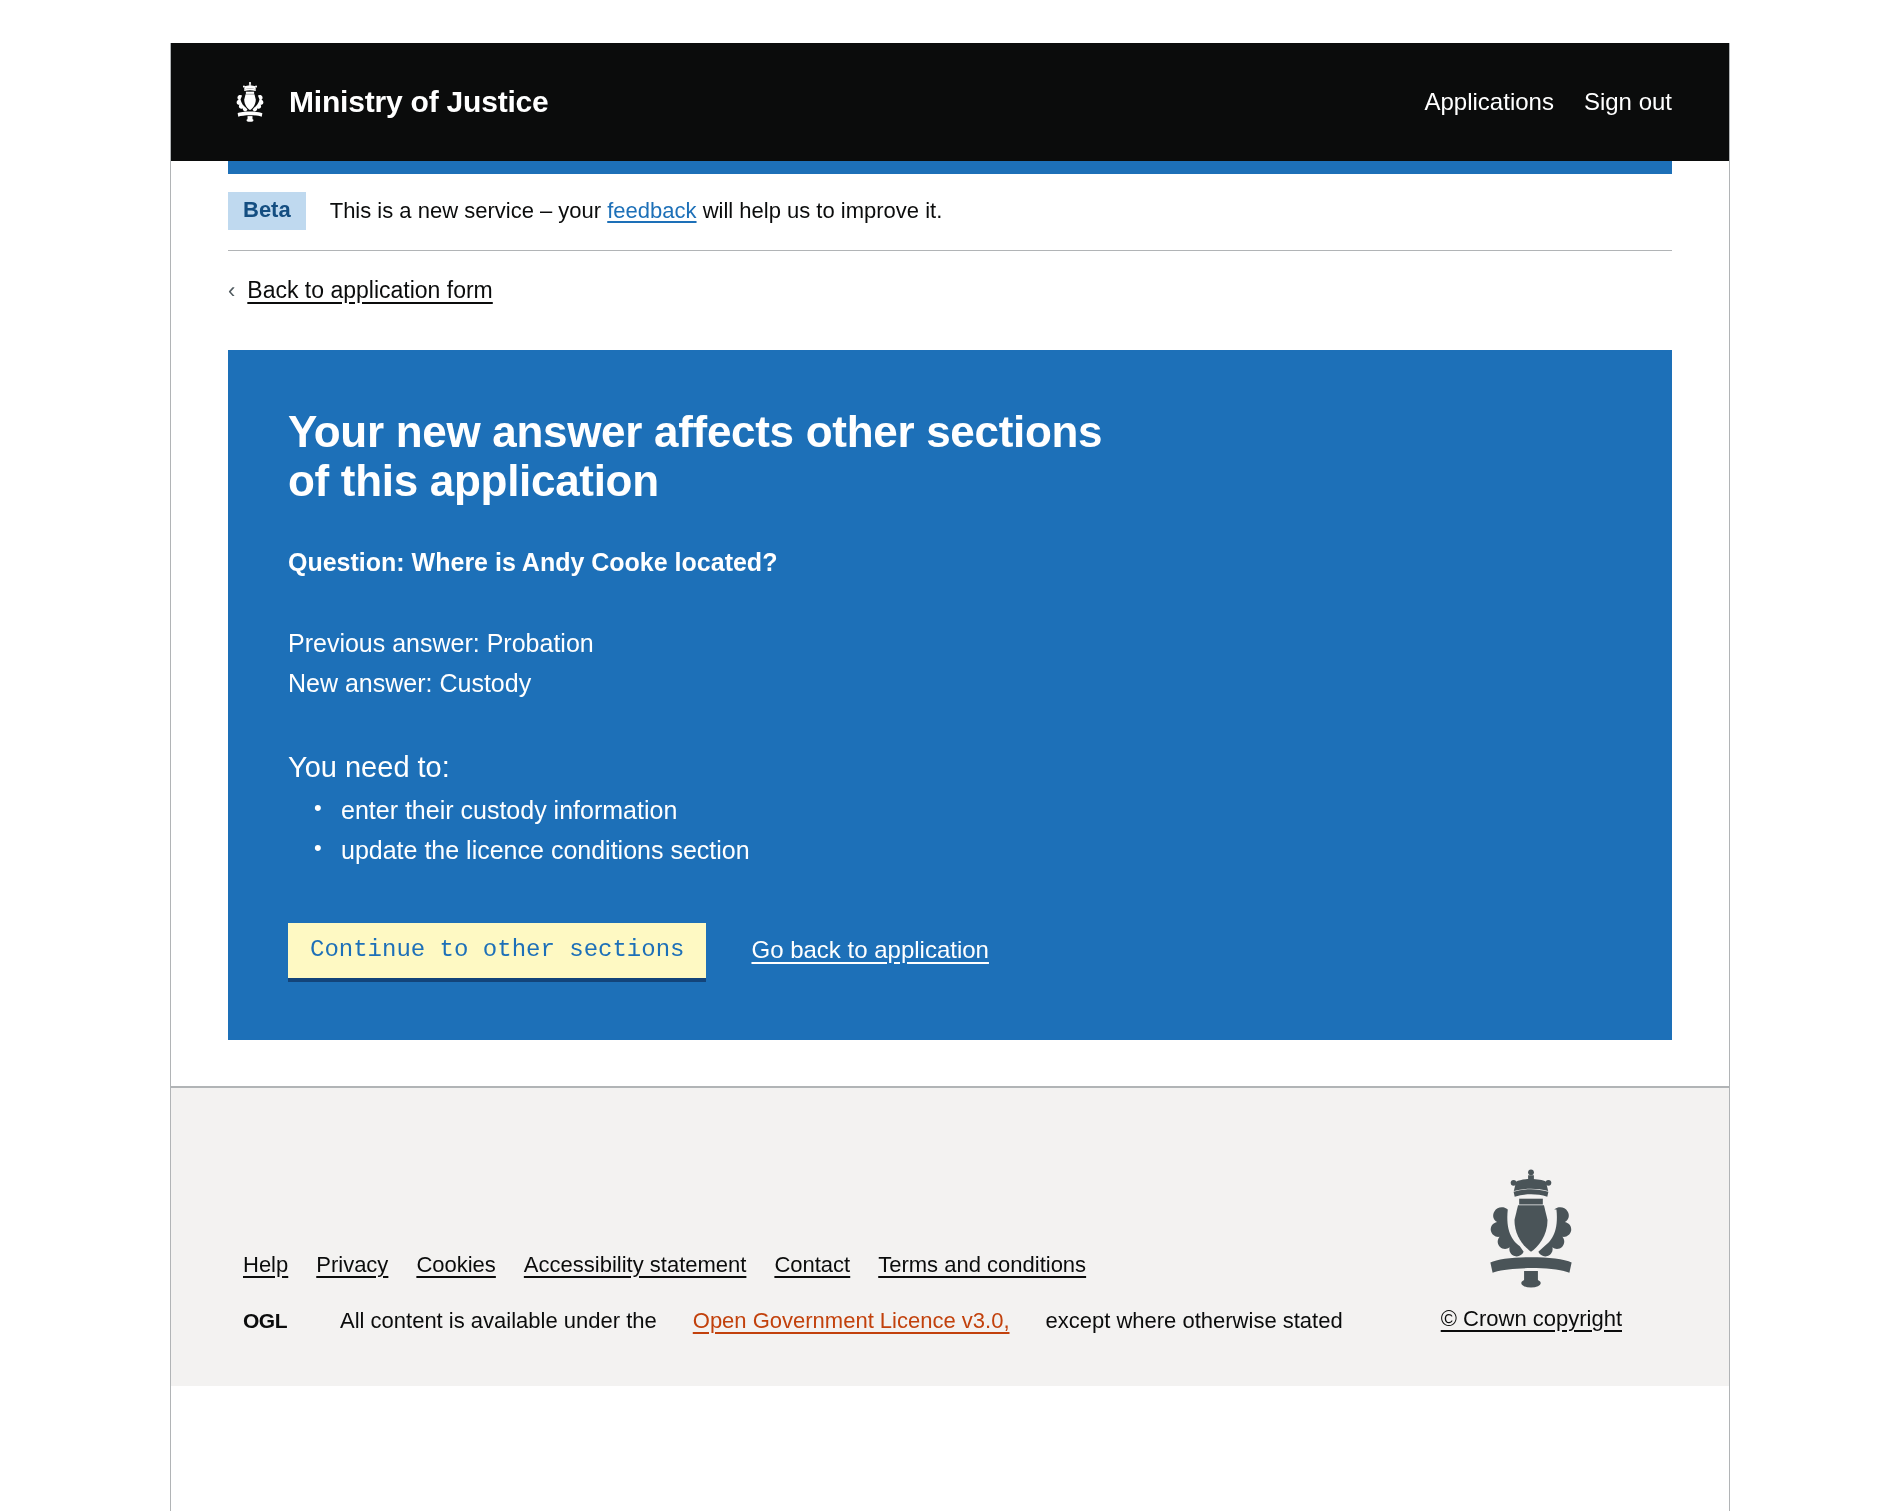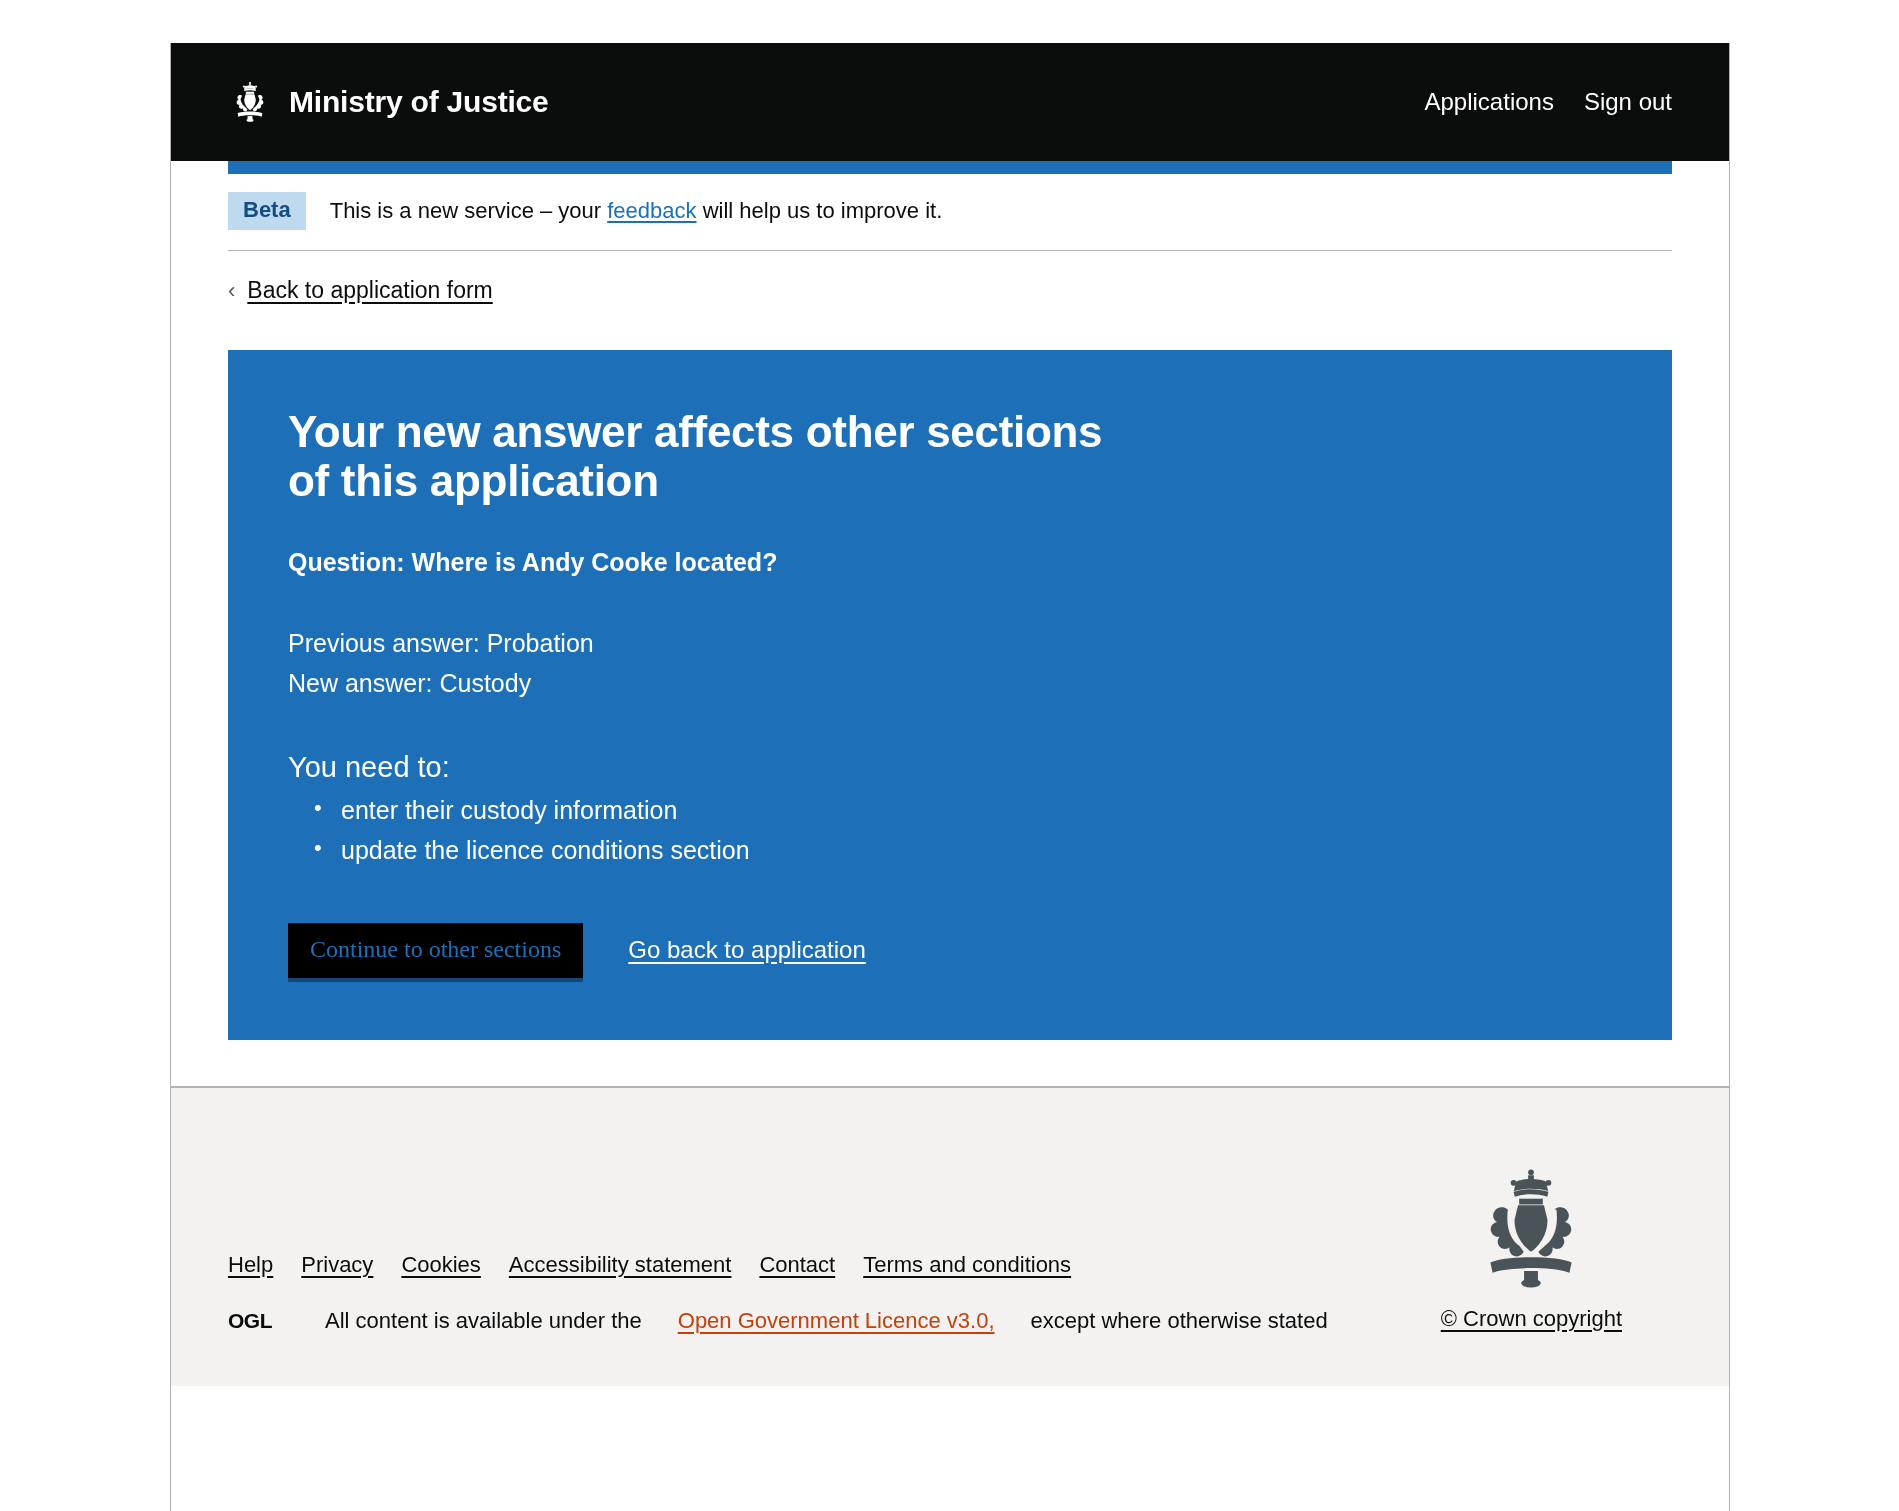--- a/index.html
+++ b/index.html
@@ -182,25 +182,25 @@
     left: 26px;
     top: 0;
     font-size: 22px;
   }
   .notify-actions {
     display: flex;
     align-items: center;
     gap: 45px;
   }
   .btn-white {
-    background: #000000;
+    background: #fef9c3;
     color: #1d70b8;
     border: 0;
     box-shadow: 0 4px 0 #13447a;
-    font-family: Liberation Serif, serif;
+    font-family: Liberation Mono, monospace;
     font-size: 24px;
     padding: 13px 22px 15px 22px;
     cursor: pointer;
     white-space: nowrap;
   }
   .link-white {
     color: #ffffff;
     font-size: 24px;
     text-decoration: underline;
     text-underline-offset: 4px;
@@ -208,21 +208,21 @@
   }
 
   .panel-spacer {
     height: 46px;
   }
 
   
   .moj-footer {
     background: #f3f2f1;
     border-top: 2px solid #b1b4b6;
-    padding: 48px 57px 40px 57px;
+    padding: 48px 57px 40px 72px;
     box-sizing: border-box;
     position: relative;
     min-height: 300px;
   }
   .footer-inner {
     display: flex;
     align-items: flex-end;
     justify-content: space-between;
   }
   .footer-left {

